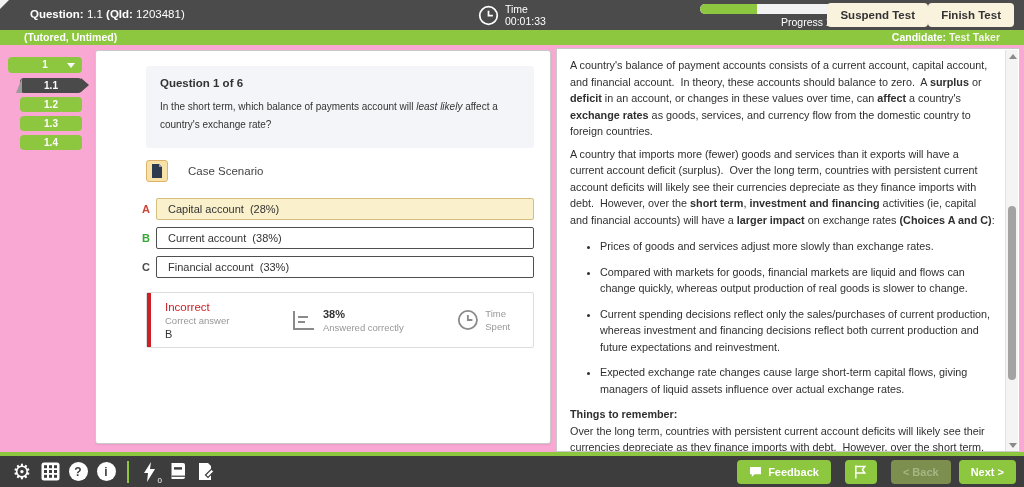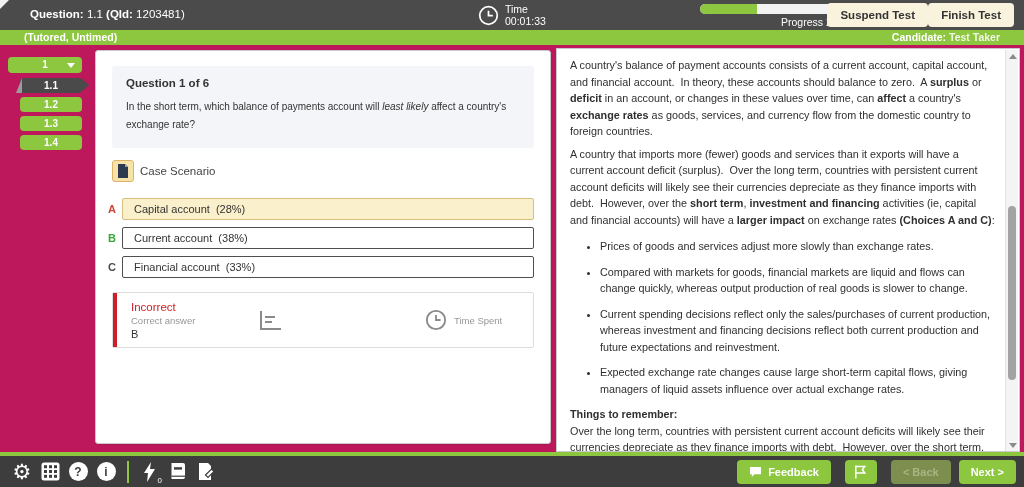--- a/index.html
+++ b/index.html
@@ -1,17 +1,17 @@
 <!DOCTYPE html>
 <html><head>
 <meta charset="utf-8">
 <style>
   * { box-sizing: border-box; margin: 0; padding: 0; }
   body { font-family: "Liberation Sans", sans-serif; background: #fff; }
-  .app { position: relative; width: 1024px; height: 487px; background: #be185d; overflow: hidden; }
+  .app { position: relative; width: 1024px; height: 487px; background: #f9a8d4; overflow: hidden; }
 
   
   .topbar { position: absolute; top: 0; left: 0; width: 1024px; height: 30px; background: #4b4b4b; color: #fff; }
   .corner-fold { position: absolute; top: 0; left: 0; width: 0; height: 0;
     border-top: 9px solid #f2f2f2; border-right: 9px solid transparent; }
   .q-info { position: absolute; left: 30px; top: 8px; font-size: 11.5px; white-space: nowrap; }
   .q-info b { font-weight: 700; }
   .time-group { position: absolute; left: 478px; top: 3px; display: flex; align-items: center; gap: 6px; }
   .time-stack { display: flex; flex-direction: column; font-size: 10.5px; line-height: 12px; }
   .progress-group { position: absolute; left: 700px; top: 4px; width: 228px; text-align: center; }
@@ -41,25 +41,25 @@
     border-radius: 4px; color: #fff; font-family: inherit; font-size: 10px; font-weight: 700;
     margin-bottom: 4px; display: block; cursor: pointer; }
   .nav-item.selected { background: #4a4a4a; }
   .nav-item.selected .item-arrow { position: absolute; right: -7px; top: 0; width: 0; height: 0;
     border-top: 7.5px solid transparent; border-bottom: 7.5px solid transparent; border-left: 8px solid #4a4a4a; }
   .nav-item.selected .item-fold { position: absolute; left: -4px; top: 0; width: 0; height: 0;
     border-bottom: 15px solid #9b9b9b; border-left: 6px solid transparent; }
 
   
   .question-card { position: absolute; left: 95px; top: 50px; width: 456px; height: 394px;
-    background: #fff; border: 1px solid #c9c9c9; border-radius: 3px; box-shadow: 0 1px 2px rgba(0,0,0,.08); }
+    background: #fff; border: 1px solid #c9c9c9; border-radius: 3px; box-shadow: 0 1px 2px rgba(0,0,0,.08); padding-left: 34px; }
   .q-header-box { margin: 15px 16px 0 16px; background: #f4f5f8; border-radius: 3px; padding: 11px 14px 14px 14px; }
   .q-counter { font-size: 11.5px; font-weight: 700; color: #333; margin-bottom: 9px; }
   .q-text { font-size: 10px; color: #333; line-height: 18px; white-space: pre-wrap; }
-  .case-row { display: flex; align-items: center; gap: 6px; margin: 12px 16px 0 16px; }
+  .case-row { display: flex; align-items: center; gap: 20px; margin: 12px 16px 0 16px; }
   .case-icon { width: 22px; height: 22px; background: #f7e3a8; border: 1px solid #dfb269; border-radius: 3px;
     display: flex; align-items: center; justify-content: center; cursor: pointer; }
   .case-label { font-size: 11.5px; color: #444; }
 
   .choices { margin: 16px 16px 0 6px; }
   .choice-row { display: flex; align-items: center; margin-bottom: 7px; }
   .choice-letter { width: 20px; text-align: center; font-size: 11px; font-weight: 700; flex: 0 0 20px; }
   .letter-a { color: #cc4437; }
   .letter-b { color: #35a835; }
   .letter-c { color: #4a4a4a; }
@@ -214,20 +214,24 @@
       <div class="result-col1">
         <div class="result-status">Incorrect</div>
         <div class="result-sub">Correct answer</div>
         <div class="result-ans">B</div>
       </div>
       <div class="result-col result-col2">
         <svg width="24" height="21" viewBox="0 0 24 21">
           <path d="M2 1 V19 H22" fill="none" stroke="#8a8a8a" stroke-width="2"></path>
           <path d="M6 7 H16 M6 12 H13" fill="none" stroke="#8a8a8a" stroke-width="2"></path>
         </svg>
+        <div>
+          <div class="result-val">38%</div>
+          <div class="result-sub">Answered correctly</div>
+        </div>
       </div>
       <div class="result-col result-col3">
         <svg width="22" height="22" viewBox="0 0 24 24">
           <circle cx="12" cy="12" r="10" fill="none" stroke="#8a8a8a" stroke-width="2"></circle>
           <path d="M12 6.5 V12 H17" fill="none" stroke="#8a8a8a" stroke-width="2"></path>
         </svg>
         <div>
           <div class="result-sub">Time Spent</div>
         </div>
       </div>

